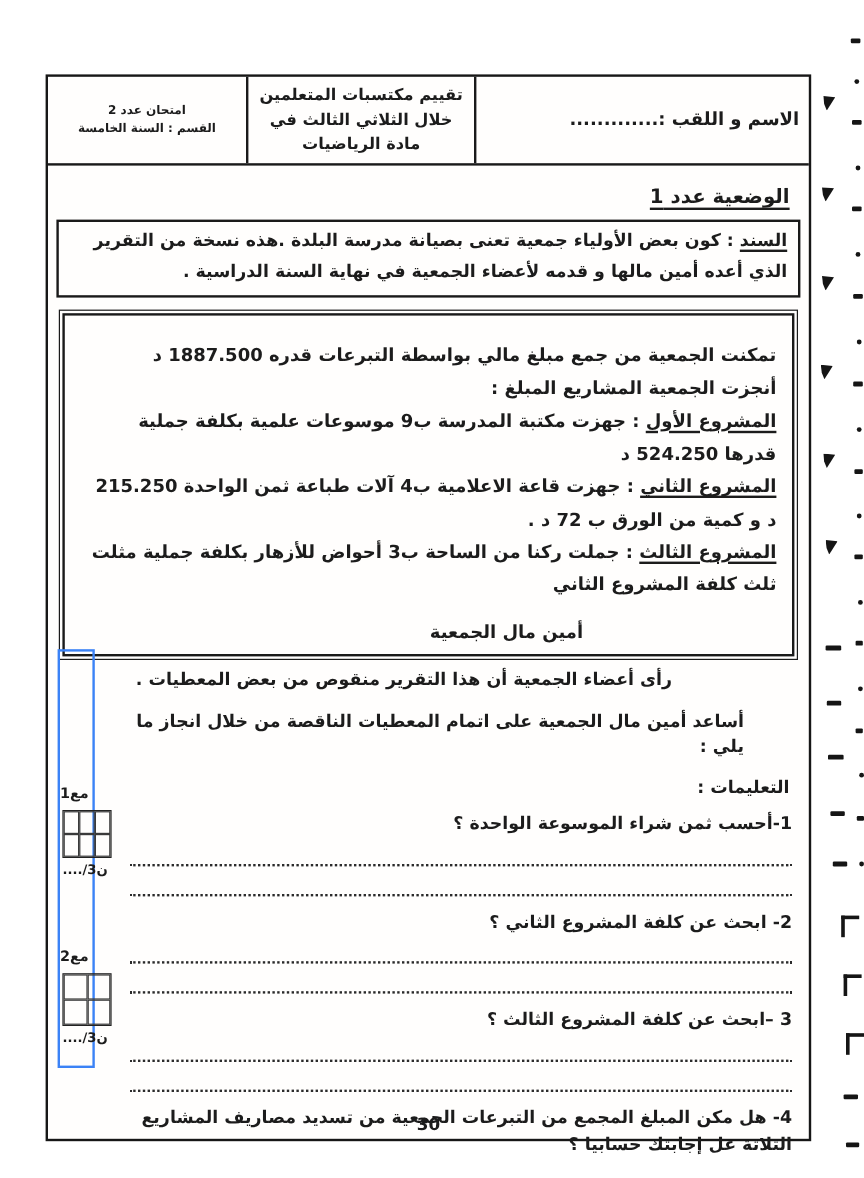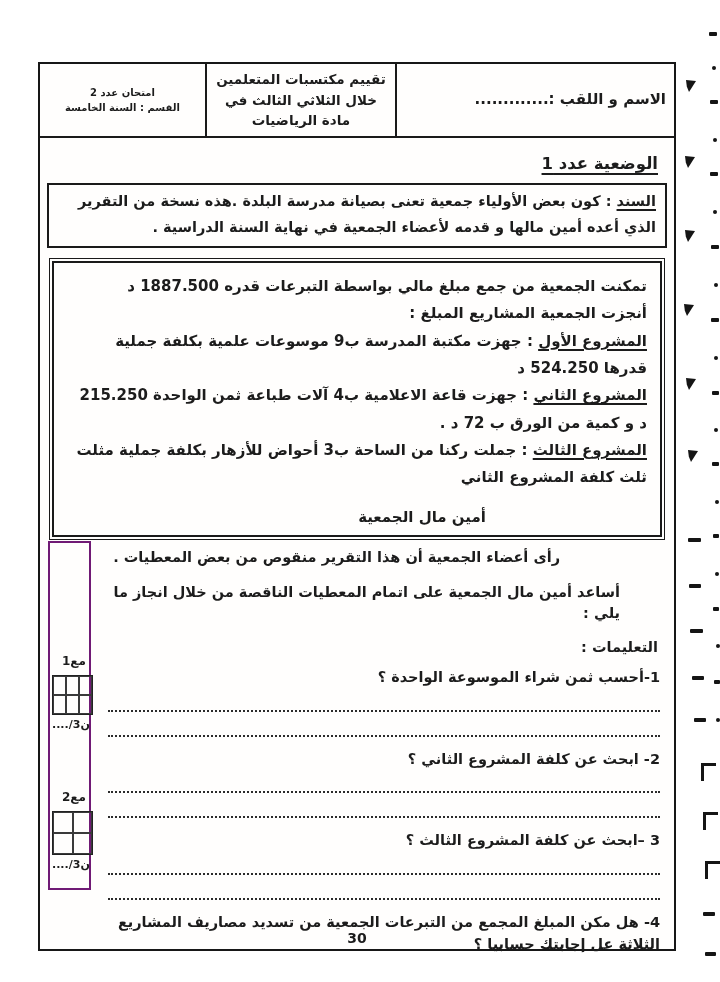--- a/index.html
+++ b/index.html
@@ -30,39 +30,39 @@
   }
   
   .support-box{
     border:2px solid #1a1a1a;margin:0 7px;padding:3px 9px 6px;
     font-size:14.5px;font-weight:700;line-height:1.8;text-align:right;
   }
   .u{text-decoration:underline;text-decoration-thickness:1.5px;text-underline-offset:3px;}
   
   .report-box{
     border:2px solid #1a1a1a;outline:1.5px solid #1a1a1a;outline-offset:2.5px;
-    margin:13px 12px 0;padding:10px 13px 4px;
+    margin:13px 12px 0;padding:20px 13px 4px;
     font-size:15px;font-weight:700;line-height:1.82;text-align:right;min-height:205px;
     box-sizing:border-box;
   }
   .signature{width:fit-content;margin:12px auto 0 auto;padding-right:0;transform:translateX(65px);
              font-size:15px;font-weight:700;}
   
   .lower{margin:8px 14px 0 12px;text-align:right;font-weight:700;font-size:14.5px;}
   .lower{padding-left:50px;}
   .remark1{padding:2px 100px 0 0;line-height:1.5;}
   .remark2{padding:13px 40px 0 0;line-height:1.5;}
   .instructions{padding:14px 2px 0 0;}
   .question{padding-top:11px;line-height:1.55;}
   .dots{height:21px;border-bottom:2.6px dotted #2b2b2b;margin-left:6px;}
   .dots + .dots{height:23px;}
   
   .criteria-box{
-    position:absolute;top:477px;left:8px;width:43px;height:349px;
-    border:2px solid #701a75;box-sizing:border-box;direction:rtl;
+    position:absolute;top:477px;left:8px;width:31px;height:349px;
+    border:2px solid #3b82f6;box-sizing:border-box;direction:rtl;
   }
   .crit-label{position:absolute;right:3px;font-size:12px;font-weight:700;}
   .crit-score{position:absolute;left:2px;font-size:11px;font-weight:700;
               direction:ltr;unicode-bidi:isolate;white-space:nowrap;}
   .grid{position:absolute;left:2px;display:grid;border:1.6px solid #222;box-sizing:border-box;}
   .grid>div{border:0.8px solid #3a3a3a;}
   .grid3{grid-template-columns:repeat(3,1fr);grid-template-rows:repeat(2,1fr);
          top:132px;width:41px;height:40px;}
   .grid2{grid-template-columns:repeat(2,1fr);grid-template-rows:repeat(2,1fr);
          top:268px;width:41px;height:44px;}

